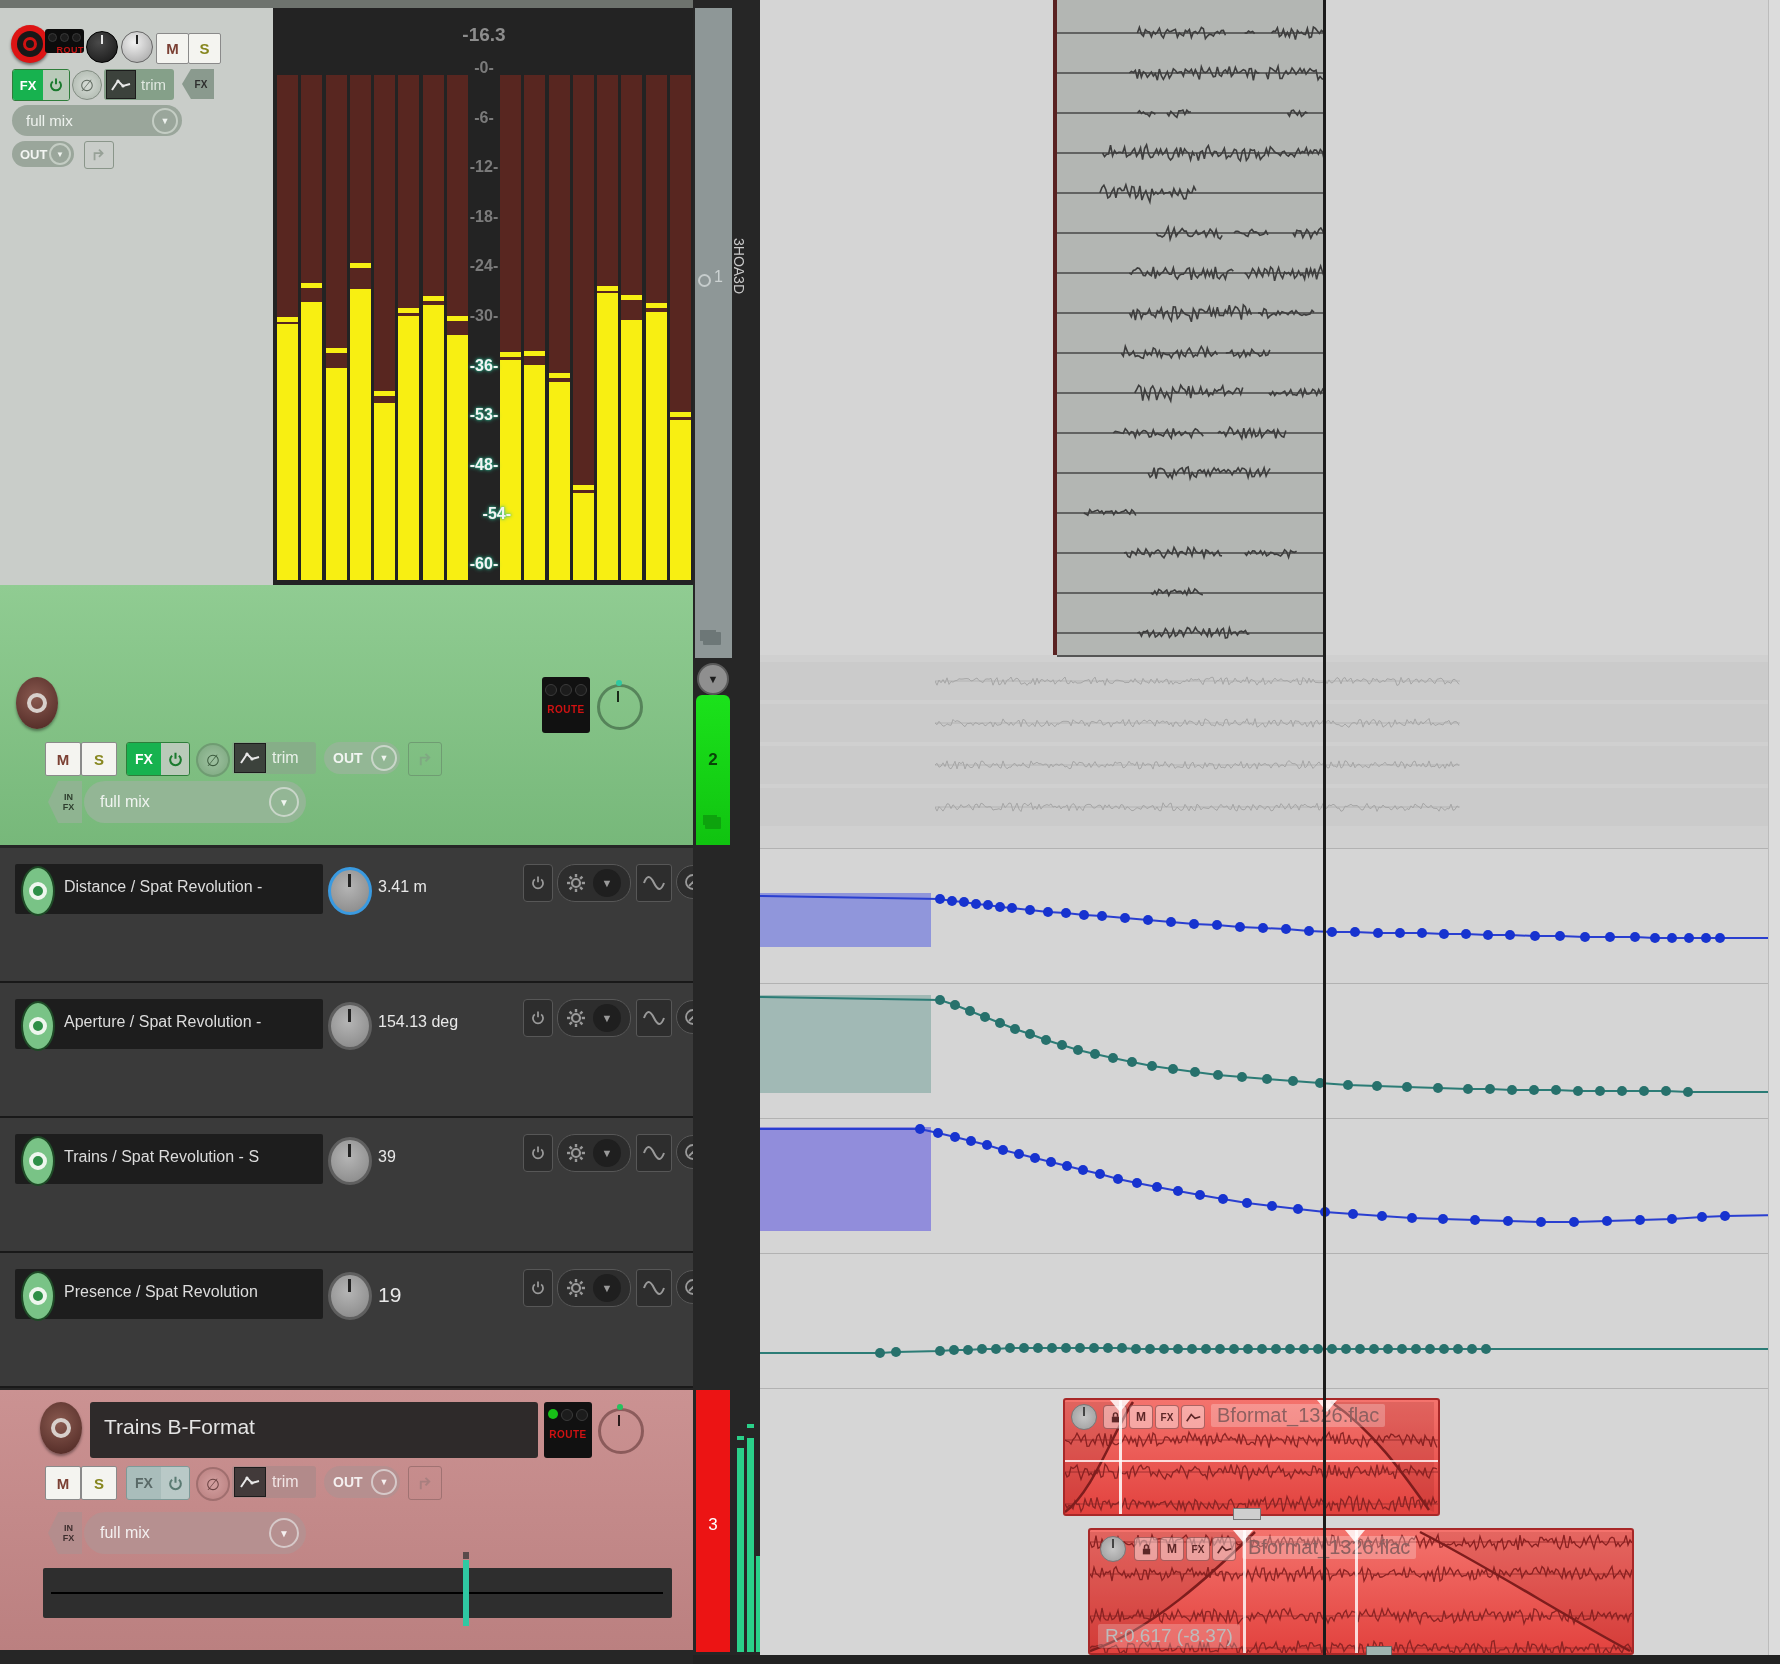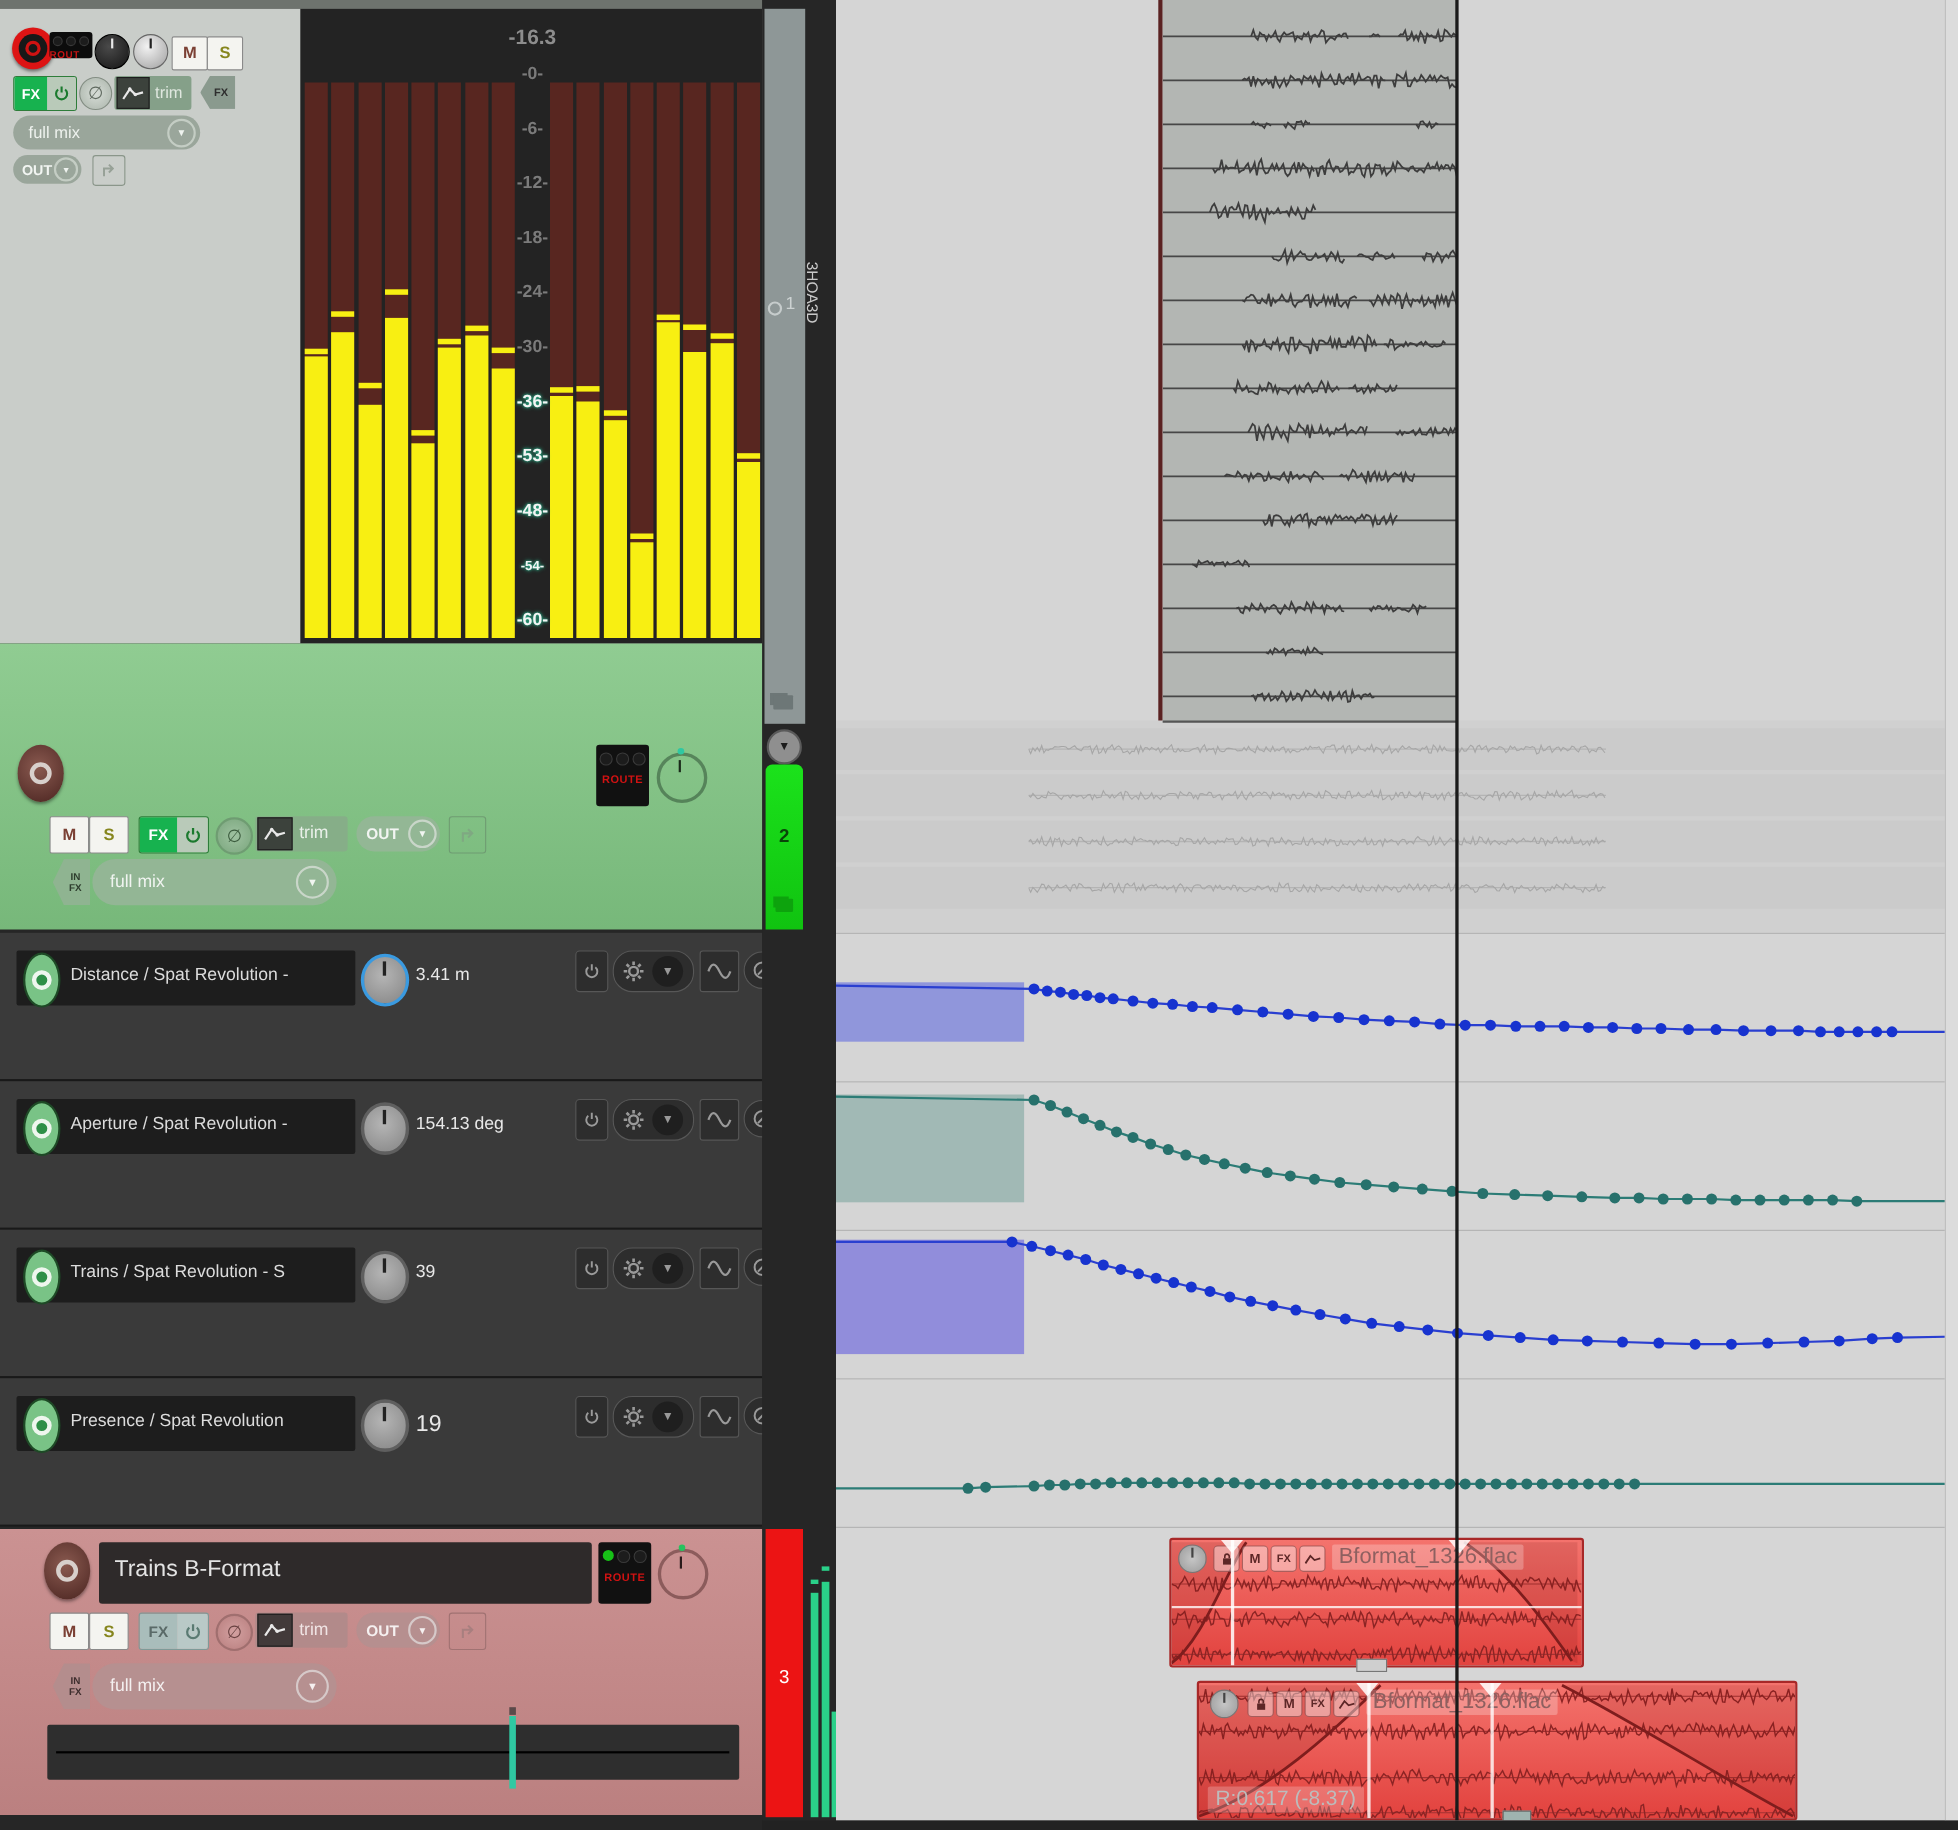--- a/index.html
+++ b/index.html
@@ -25,21 +25,21 @@
 
   <div class="abs" style="left:0;top:0;width:693px;height:8px;background:#6e736e;"></div>
 
   <div class="abs" style="left:0;top:8px;width:693px;height:577px;background:#c9cdc9;">
 
     <div class="abs" style="left:11px;top:17px;width:38px;height:38px;border-radius:50%;background:#dd1414;box-shadow:0 2px 3px rgba(0,0,0,.45);">
       <div class="abs" style="left:6px;top:6px;width:26px;height:26px;border-radius:50%;background:#181818;">
         <div class="abs" style="left:6px;top:6px;width:8px;height:8px;border-radius:50%;border:3px solid #cf1212;"></div>
       </div>
     </div>
-    <div class="abs" style="left:45px;top:21px;width:39px;height:24px;background:#0c0c0c;border-radius:3px;text-align:left;">
+    <div class="abs" style="left:45px;top:21px;width:39px;height:24px;background:#0c0c0c;border-radius:3px;text-align:right;">
       <div style="display:flex;justify-content:center;gap:3px;margin-top:4px;">
         <span style="width:7px;height:7px;border-radius:50%;background:#1c1c1c;border:1px solid #383838;"></span>
         <span style="width:7px;height:7px;border-radius:50%;background:#1c1c1c;border:1px solid #383838;"></span>
         <span style="width:7px;height:7px;border-radius:50%;background:#1c1c1c;border:1px solid #383838;"></span>
       </div>
       <div style="color:#c41414;font-size:9px;font-weight:bold;letter-spacing:.5px;margin-top:3px;">ROUT</div>
     </div>
     <div class="abs" style="left:86px;top:23px;width:30px;height:30px;border-radius:50%;background:radial-gradient(circle at 40% 35%,#4a4a4a,#141414);border:1px solid #000;">
       <div class="abs" style="left:14px;top:3px;width:2px;height:9px;background:#e8e8e8;"></div>
     </div>
@@ -146,21 +146,21 @@
         <div class="abs" style="left: 396.75px; top: 403.757px; width: 21px; height: 5px; background: rgb(248, 239, 18);"></div>
         <div class="abs" style="left: 184px; top: 50px; width: 54px; height: 20px; line-height: 20px; text-align: center; font-size: 16px; font-weight: bold; color: rgb(123, 123, 123);">-0-</div>
         <div class="abs" style="left: 184px; top: 99.6px; width: 54px; height: 20px; line-height: 20px; text-align: center; font-size: 16px; font-weight: bold; color: rgb(123, 123, 123);">-6-</div>
         <div class="abs" style="left: 184px; top: 149.2px; width: 54px; height: 20px; line-height: 20px; text-align: center; font-size: 16px; font-weight: bold; color: rgb(123, 123, 123);">-12-</div>
         <div class="abs" style="left: 184px; top: 198.8px; width: 54px; height: 20px; line-height: 20px; text-align: center; font-size: 16px; font-weight: bold; color: rgb(123, 123, 123);">-18-</div>
         <div class="abs" style="left: 184px; top: 248.4px; width: 54px; height: 20px; line-height: 20px; text-align: center; font-size: 16px; font-weight: bold; color: rgb(123, 123, 123);">-24-</div>
         <div class="abs" style="left: 184px; top: 298px; width: 54px; height: 20px; line-height: 20px; text-align: center; font-size: 16px; font-weight: bold; color: rgb(123, 123, 123);">-30-</div>
         <div class="abs" style="left: 184px; top: 347.6px; width: 54px; height: 20px; line-height: 20px; text-align: center; font-size: 16px; font-weight: bold; color: rgb(244, 244, 244); text-shadow: rgb(45, 184, 144) 0px 0px 4px, rgb(45, 184, 144) 0px 0px 2px;">-36-</div>
         <div class="abs" style="left: 184px; top: 397.2px; width: 54px; height: 20px; line-height: 20px; text-align: center; font-size: 16px; font-weight: bold; color: rgb(244, 244, 244); text-shadow: rgb(45, 184, 144) 0px 0px 4px, rgb(45, 184, 144) 0px 0px 2px;">-53-</div>
         <div class="abs" style="left: 184px; top: 446.8px; width: 54px; height: 20px; line-height: 20px; text-align: center; font-size: 16px; font-weight: bold; color: rgb(244, 244, 244); text-shadow: rgb(45, 184, 144) 0px 0px 4px, rgb(45, 184, 144) 0px 0px 2px;">-48-</div>
-        <div class="abs" style="left: 184px; top: 496.4px; width: 54px; height: 20px; line-height: 20px; text-align: center; font-size: 12px; font-weight: bold; color: rgb(244, 244, 244); text-shadow: rgb(45, 184, 144) 0px 0px 4px, rgb(45, 184, 144) 0px 0px 2px;">-54-</div>
+        <div class="abs" style="left: 184px; top: 496.4px; width: 54px; height: 20px; line-height: 20px; text-align: right; font-size: 16px; font-weight: bold; color: rgb(244, 244, 244); text-shadow: rgb(45, 184, 144) 0px 0px 4px, rgb(45, 184, 144) 0px 0px 2px;">-54-</div>
         <div class="abs" style="left: 184px; top: 546px; width: 54px; height: 20px; line-height: 20px; text-align: center; font-size: 16px; font-weight: bold; color: rgb(244, 244, 244); text-shadow: rgb(45, 184, 144) 0px 0px 4px, rgb(45, 184, 144) 0px 0px 2px;">-60-</div>
       </div>
   </div>
 
   <div class="abs" style="left:0;top:585px;width:693px;height:260px;background:linear-gradient(#90cc92,#77b87a);">
     <div class="abs" style="left:16px;top:92px;width:42px;height:52px;border-radius:50%;background:radial-gradient(circle at 45% 40%,#8a5a50,#4a2420);box-shadow:0 2px 3px rgba(0,0,0,.4);">
       <div class="abs" style="left:11px;top:16px;width:12px;height:12px;border-radius:50%;border:4px solid #d8d0cc;"></div>
     </div>
     <div class="abs" style="left:542px;top:92px;width:48px;height:56px;background:#111;border-radius:3px;text-align:center;">
       <div style="display:flex;justify-content:center;gap:3px;margin-top:7px;">

